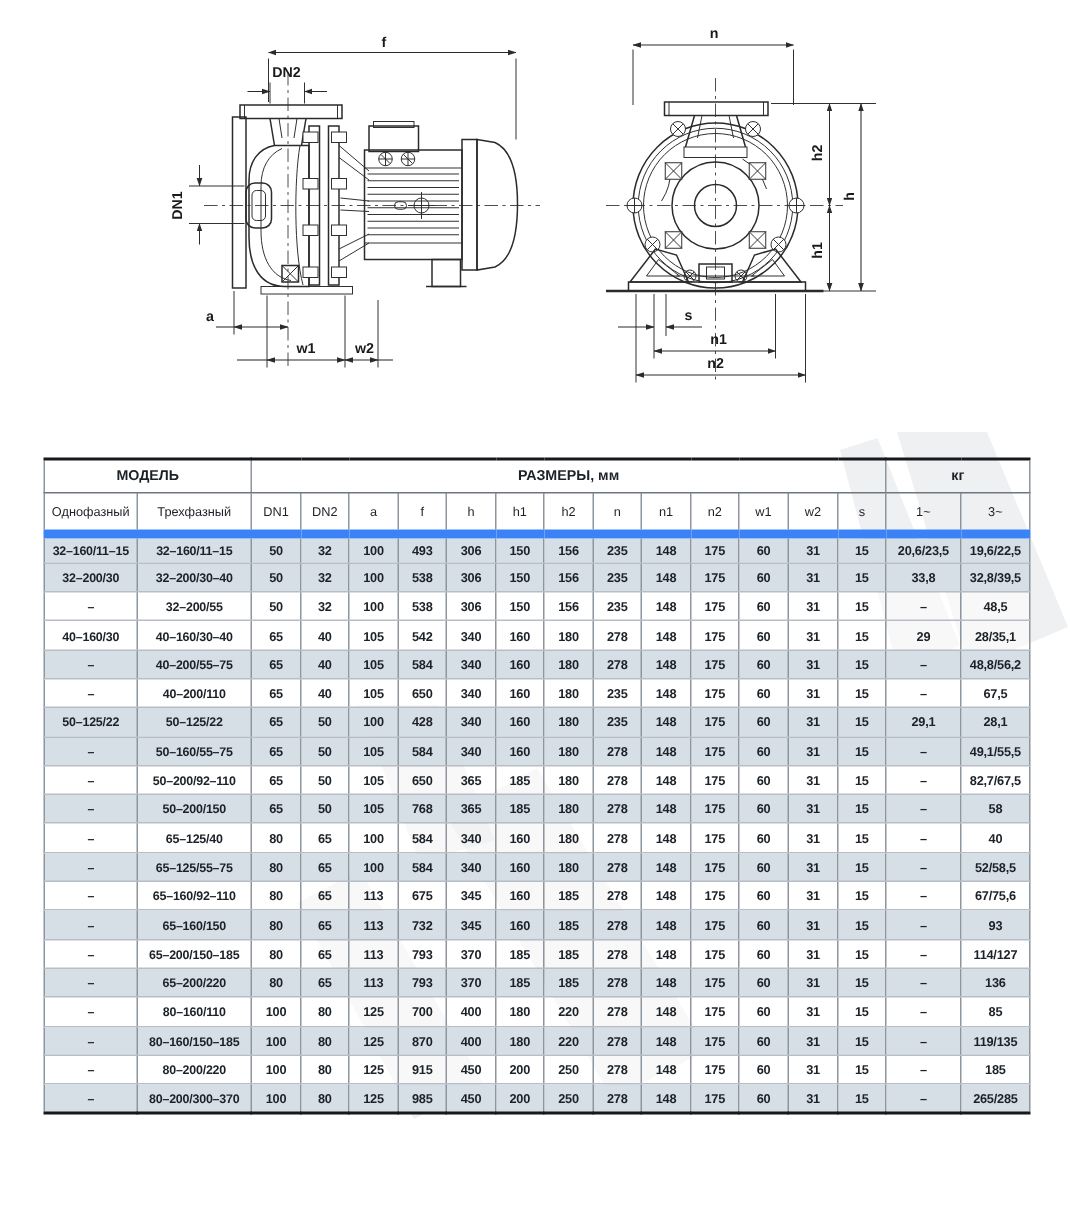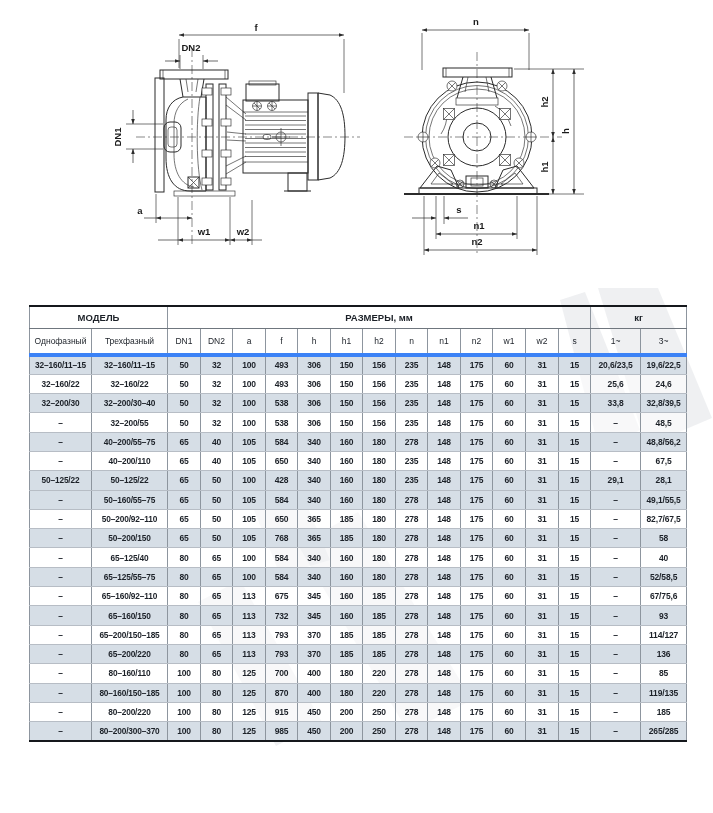--- a/index.html
+++ b/index.html
@@ -29,21 +29,21 @@
   table.dims th, table.dims td{
     border-left:1px solid #8d959e;border-right:1px solid #8d959e;
     border-top:1px solid #b7bdc5;border-bottom:1px solid #b7bdc5;
     text-align:center;vertical-align:middle;padding:0;
     color:#1c2128;overflow:hidden;white-space:nowrap;
   }
   tr.group-row th{
     height:21px;font-size:9.5px;font-weight:bold;border-bottom:1px solid #6f767e;
   }
   tr.cols-row th{
-    height:24px;font-size:8.5px;font-weight:normal;border-bottom:4px solid #3b82f6;
+    height:24px;font-size:8.5px;font-weight:normal;border-bottom:6px solid #3b82f6;
   }
   tbody tr{height:19.3px;}
   tbody td{font-size:8.5px;font-weight:bold;letter-spacing:-0.15px;}
   tbody tr.shaded td{background:var(--shade, rgba(214,222,230,.88));}
   tbody tr:not(.shaded) td{background:rgba(255,255,255,.55);}
   tbody td.model{font-size:8.3px;text-align:center;}
 </style>
 </head>
 <body>
 
@@ -325,39 +325,20 @@
           <td>156</td>
           <td>235</td>
           <td>148</td>
           <td>175</td>
           <td>60</td>
           <td>31</td>
           <td>15</td>
           <td>20,6/23,5</td>
           <td>19,6/22,5</td>
         </tr>
-        <tr>
-          <td class="model">32–160/22</td>
-          <td class="model">32–160/22</td>
-          <td>50</td>
-          <td>32</td>
-          <td>100</td>
-          <td>493</td>
-          <td>306</td>
-          <td>150</td>
-          <td>156</td>
-          <td>235</td>
-          <td>148</td>
-          <td>175</td>
-          <td>60</td>
-          <td>31</td>
-          <td>15</td>
-          <td>25,6</td>
-          <td>24,6</td>
-        </tr>
         <tr class="shaded">
           <td class="model">32–200/30</td>
           <td class="model">32–200/30–40</td>
           <td>50</td>
           <td>32</td>
           <td>100</td>
           <td>538</td>
           <td>306</td>
           <td>150</td>
           <td>156</td>
@@ -382,20 +363,39 @@
           <td>156</td>
           <td>235</td>
           <td>148</td>
           <td>175</td>
           <td>60</td>
           <td>31</td>
           <td>15</td>
           <td>–</td>
           <td>48,5</td>
         </tr>
+        <tr>
+          <td class="model">40–160/30</td>
+          <td class="model">40–160/30–40</td>
+          <td>65</td>
+          <td>40</td>
+          <td>105</td>
+          <td>542</td>
+          <td>340</td>
+          <td>160</td>
+          <td>180</td>
+          <td>278</td>
+          <td>148</td>
+          <td>175</td>
+          <td>60</td>
+          <td>31</td>
+          <td>15</td>
+          <td>29</td>
+          <td>28/35,1</td>
+        </tr>
         <tr class="shaded">
           <td class="model">–</td>
           <td class="model">40–200/55–75</td>
           <td>65</td>
           <td>40</td>
           <td>105</td>
           <td>584</td>
           <td>340</td>
           <td>160</td>
           <td>180</td>

